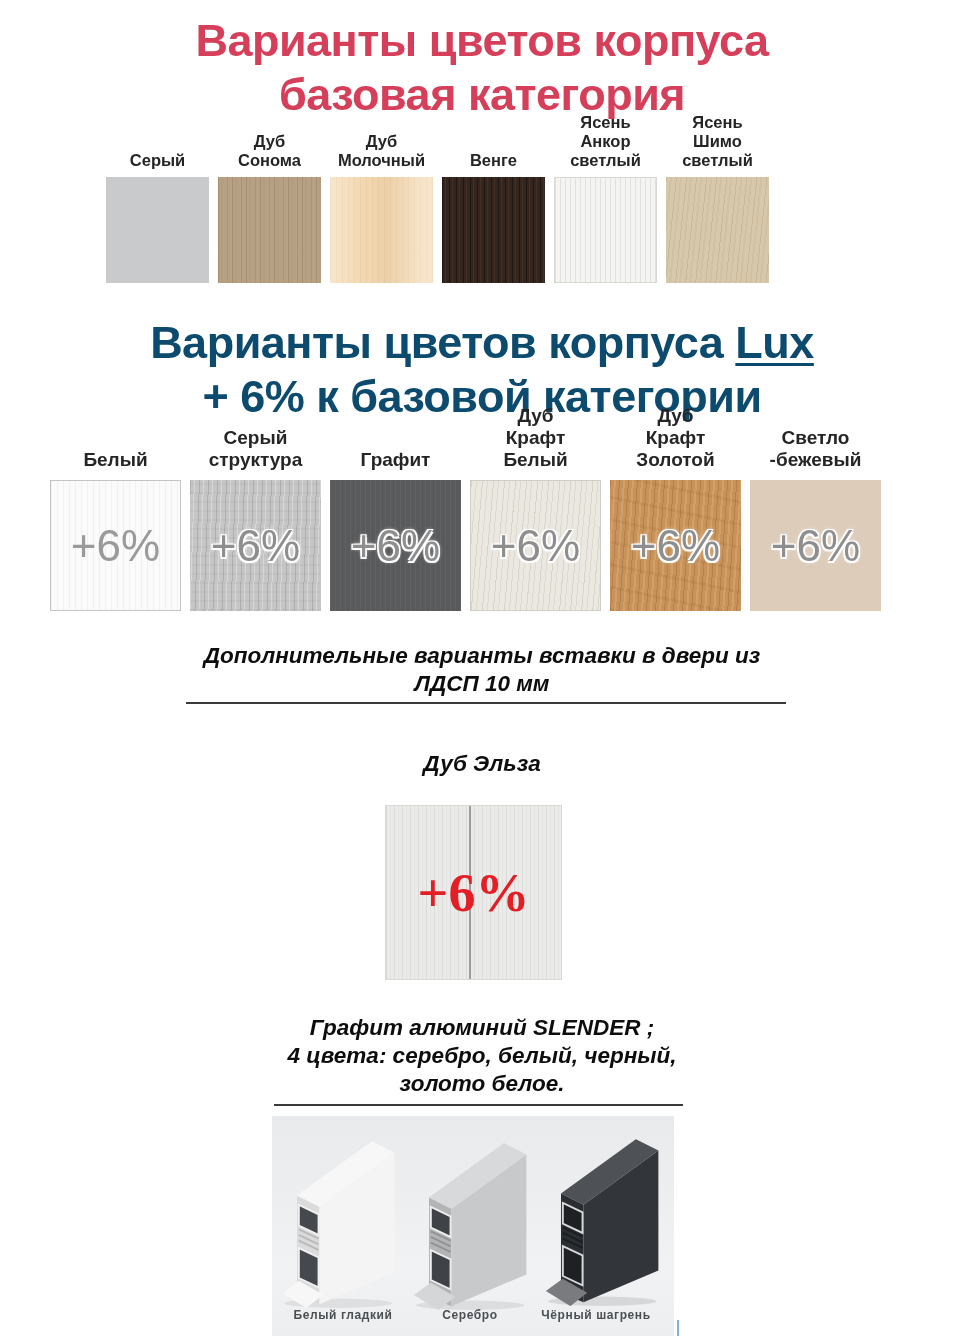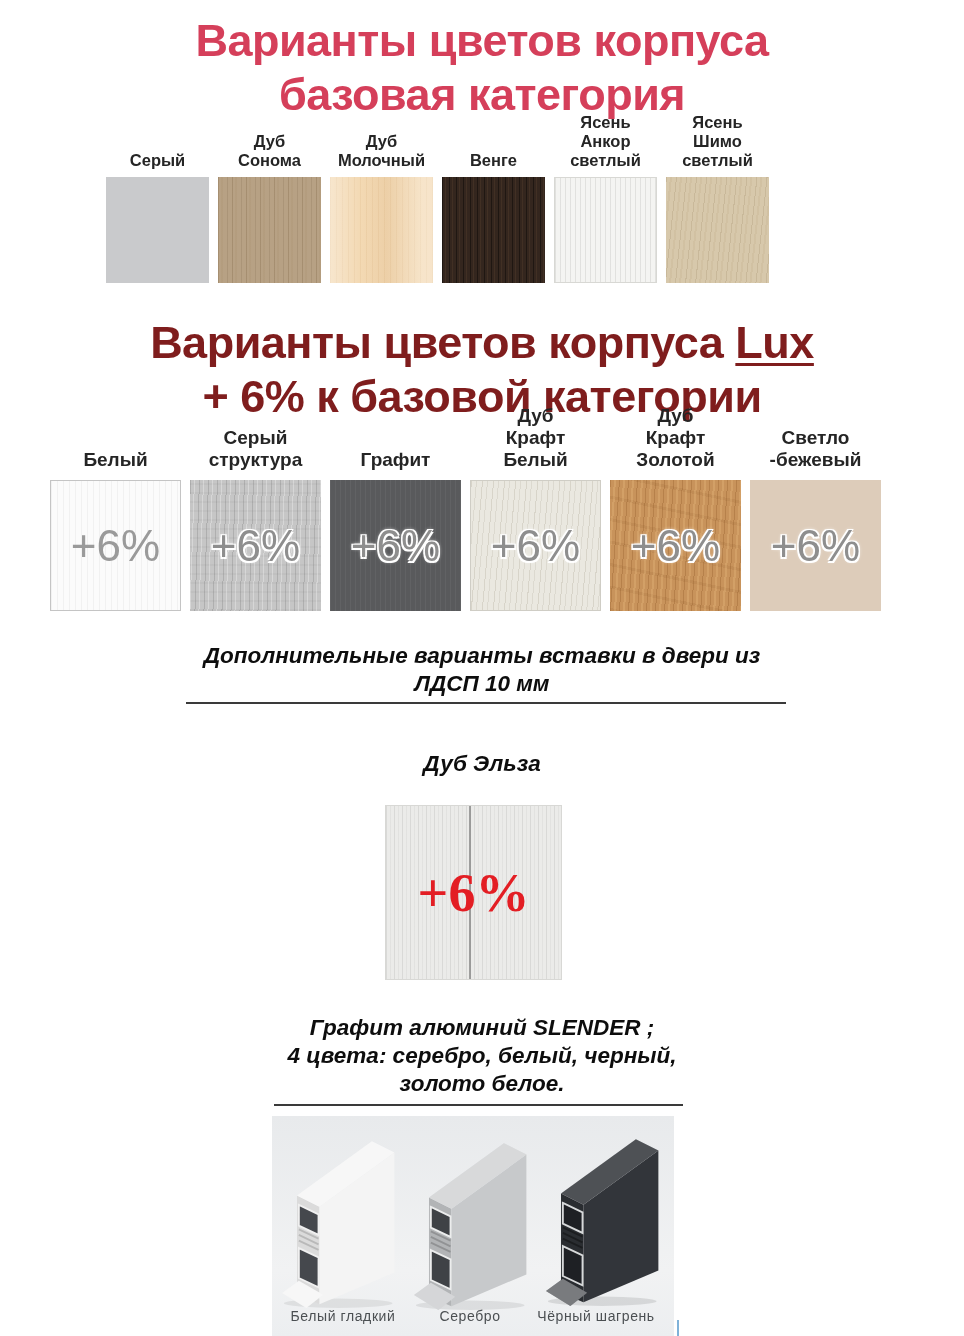--- a/index.html
+++ b/index.html
@@ -73,21 +73,21 @@
     font-family:"Liberation Serif","DejaVu Serif",serif; font-weight:bold; font-size:54px;
   }
   
   .photo {
     position:absolute; left:272px; top:1116px; width:402px; height:220px;
     background:linear-gradient(180deg,#e8eaec,#f1f2f3 70%,#eceef0);
   }
   .prof-svg { position:absolute; }
   .prof-label {
     position:absolute; top:192px; width:130px; text-align:center;
-    font-size:14px; font-weight:normal; letter-spacing:0.6px; color:#4b4f52;
+    font-size:12px; font-weight:bold; letter-spacing:0.6px; color:#4b4f52;
   }
   .blue-mark { position:absolute; left:677px; top:1320px; width:2px; height:16px; }
 </style>
 </head>
 <body>
 
 <div class="page">
 
   <div class="big-title" style="top: 14px; color: rgb(213, 63, 90);">
     <div>Варианты цветов корпуса</div>
@@ -120,21 +120,21 @@
       <div class="sw tx-ankor" style="background-color: rgb(244, 244, 242);"></div>
     </div>
     <div class="col">
       <div class="swlabel">Ясень
 Шимо
 светлый</div>
       <div class="sw tx-shimo" style="background-color: rgb(215, 200, 171);"></div>
     </div>
   </div>
 
-  <div class="big-title" style="top: 316px; color: #7f1d1d;">
+  <div class="big-title" style="top: 316px; color: #0c4a6e;">
     <div><span>Варианты цветов корпуса</span> <span class="u">Lux</span></div>
     <div>+ 6% к базовой категории</div>
   </div>
 
   <div class="swatch-row row2" style="left:50px; top:398px; height:213px;">
     <div class="col">
       <div class="swlabel">Белый</div>
       <div class="sw tx-white" style="background-color: rgb(251, 251, 251);">
         <span class="pct plain">+6%</span>
       </div>

